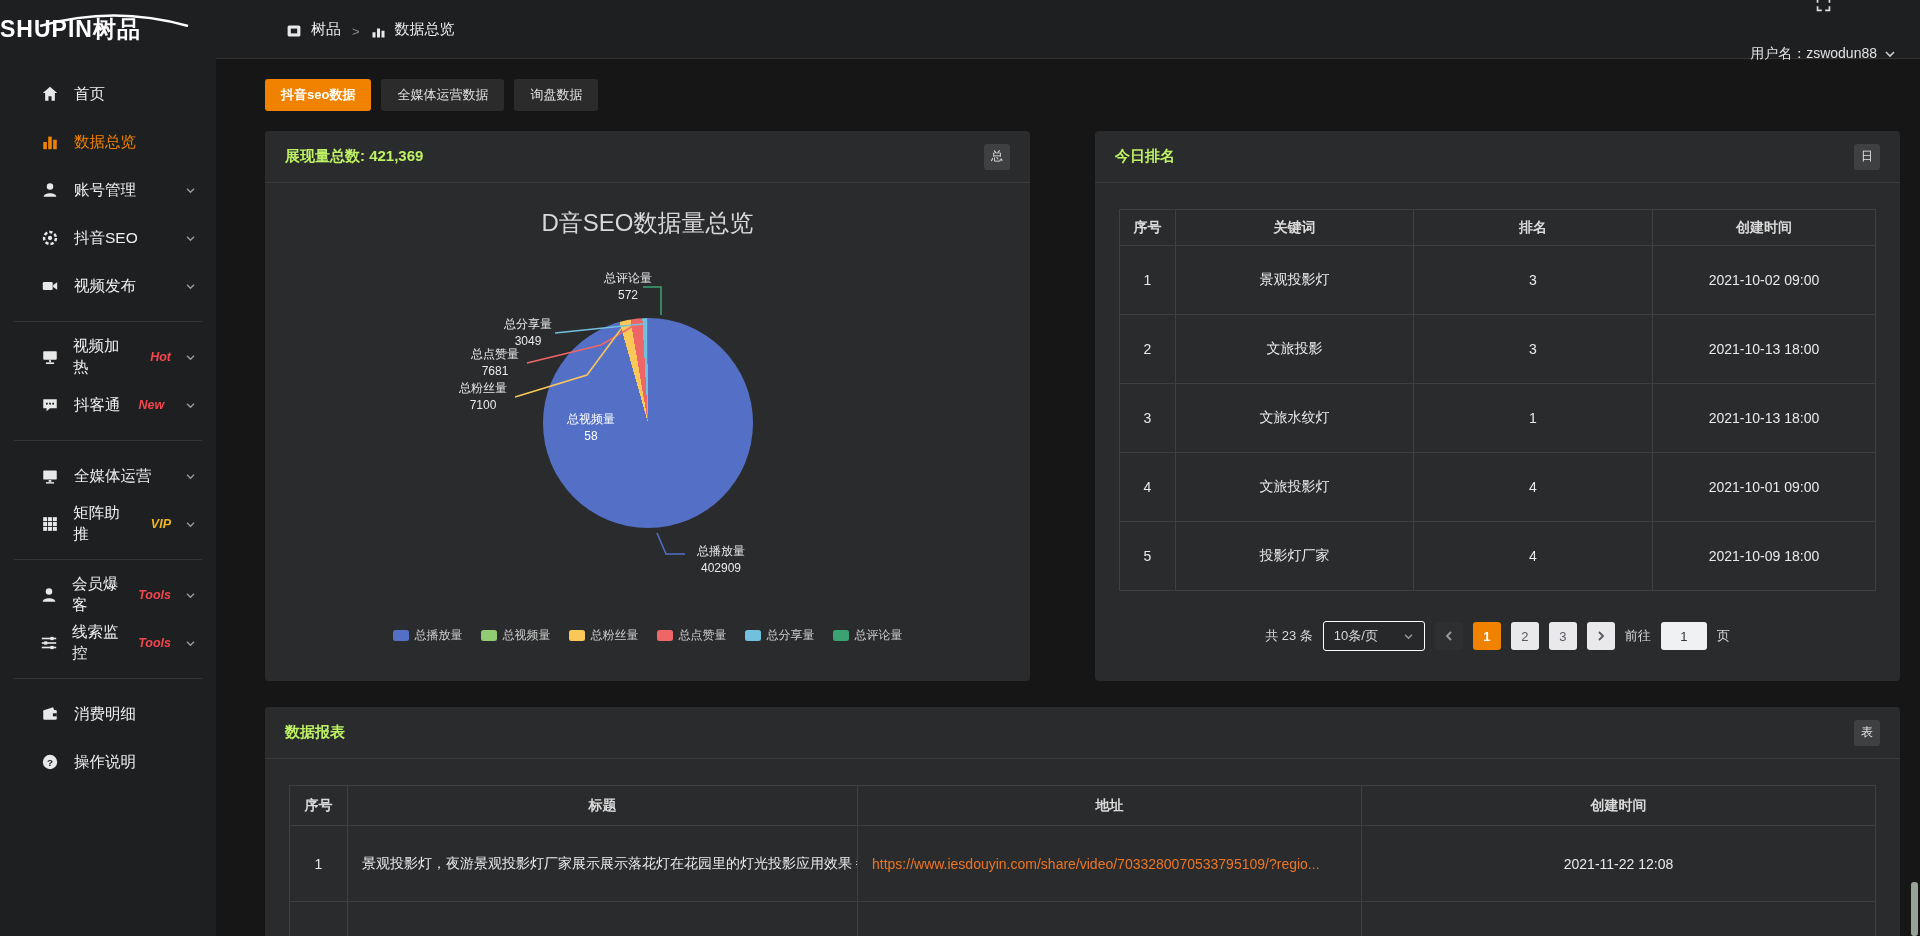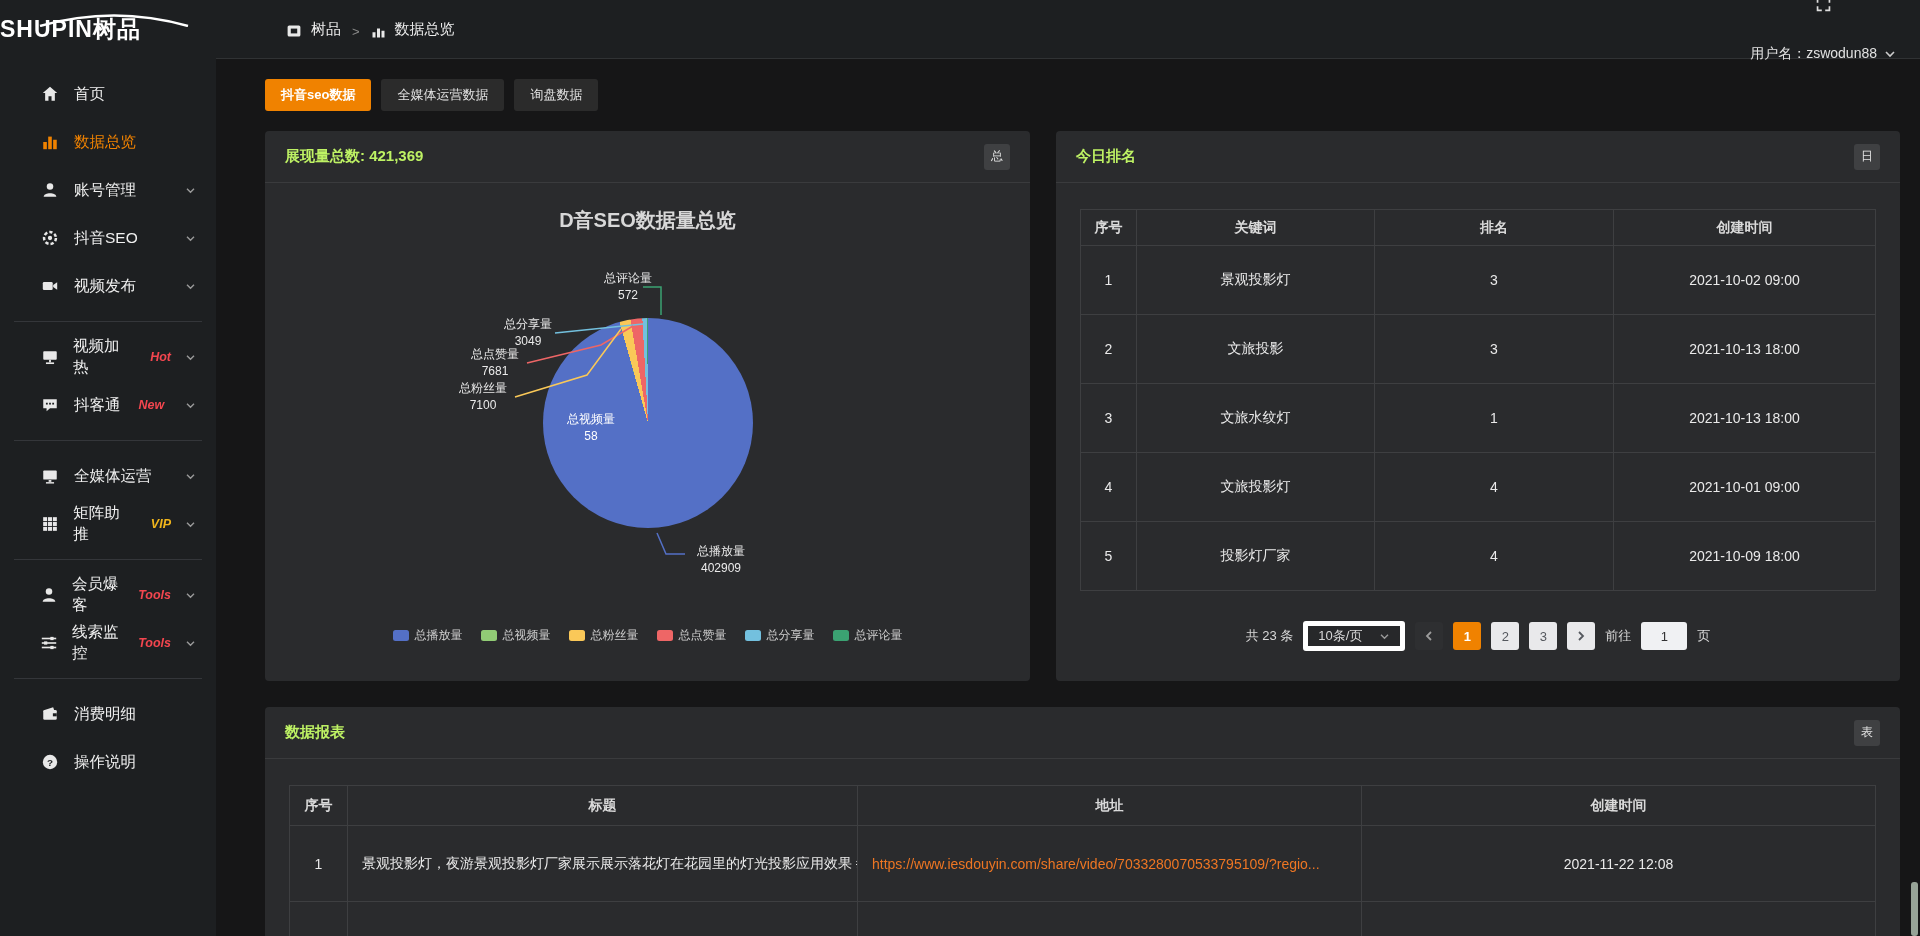--- a/index.html
+++ b/index.html
@@ -49,46 +49,46 @@
     justify-content:space-between; padding:0 20px; border-bottom:1px solid #3a3b3d; }
   .p-title { font-size:15px; color:#bef264; font-weight:600; }
   .p-badge { width:26px; height:26px; background:#3f4042; border-radius:3px;
     color:#e3e3e3; font-size:12px; display:flex; align-items:center;
     justify-content:center; cursor:pointer; }
 
   
   .chart-panel { width:765px; height:550px; }
   .chart-box { position:relative; width:765px; height:490px; }
   .chart-title { position:absolute; top:24px; left:0; width:100%;
-    text-align:center; font-size:20px; font-weight:700; color:#d8d8d8; }
+    text-align:center; font-size:24px; font-weight:400; color:#d8d8d8; }
   .pie { position:absolute; left:278px; top:135px; width:210px; height:210px;
     border-radius:50%; }
   .lines { position:absolute; left:0; top:0; }
   .pl { position:absolute; text-align:center; font-size:12px; line-height:17px;
     color:#eaeaea; }
   .legend { position:absolute; left:0; top:444px; width:100%; display:flex;
     justify-content:center; gap:18px; }
   .lg-item { display:flex; align-items:center; gap:6px; font-size:12px;
     color:#cfcfcf; cursor:pointer; }
   .sw { width:16px; height:11px; border-radius:2.5px; display:inline-block; }
 
   
   table { border-collapse:collapse; }
   th, td { border:1px solid #3e3f41; font-weight:400; }
   th { font-size:14px; color:#dadada; font-weight:600; }
   td { font-size:14px; color:#eaeaea; text-align:center; }
 
-  .rank-panel { flex:1; height:550px; }
+  .rank-panel { flex:1; height:550px;margin-left:39px; }
   .rank-table { width:calc(100% - 48px); margin:26px 24px 0; }
   .rank-table th { height:36px; }
   .rank-table td { height:69px; }
 
   .pager { display:flex; align-items:center; justify-content:center; gap:10px;
     margin-top:30px; font-size:13px; color:#d8d8d8; }
-  .psel { width:102px; height:30px; background:#27282a; border:5px solid #ffffff;
+  .psel { width:102px; height:30px; background:#27282a; border:1px solid #ffffff;
     border-radius:3px; display:flex; align-items:center;
     justify-content:space-between; padding:0 10px; cursor:pointer; }
   .pbtn { width:28px; height:28px; border-radius:3px; display:flex;
     align-items:center; justify-content:center; font-size:13px; cursor:pointer;
     background:#e9e9eb; color:#55585e; }
   .pbtn.dark { background:#2e2f31; color:#777; }
   .pbtn.active { background:#f08200; color:#fff; font-weight:700; }
   .goto-input { width:46px; height:28px; border:none; border-radius:3px;
     background:#f0f1f3; color:#333; text-align:center; font-size:13px; }
 

